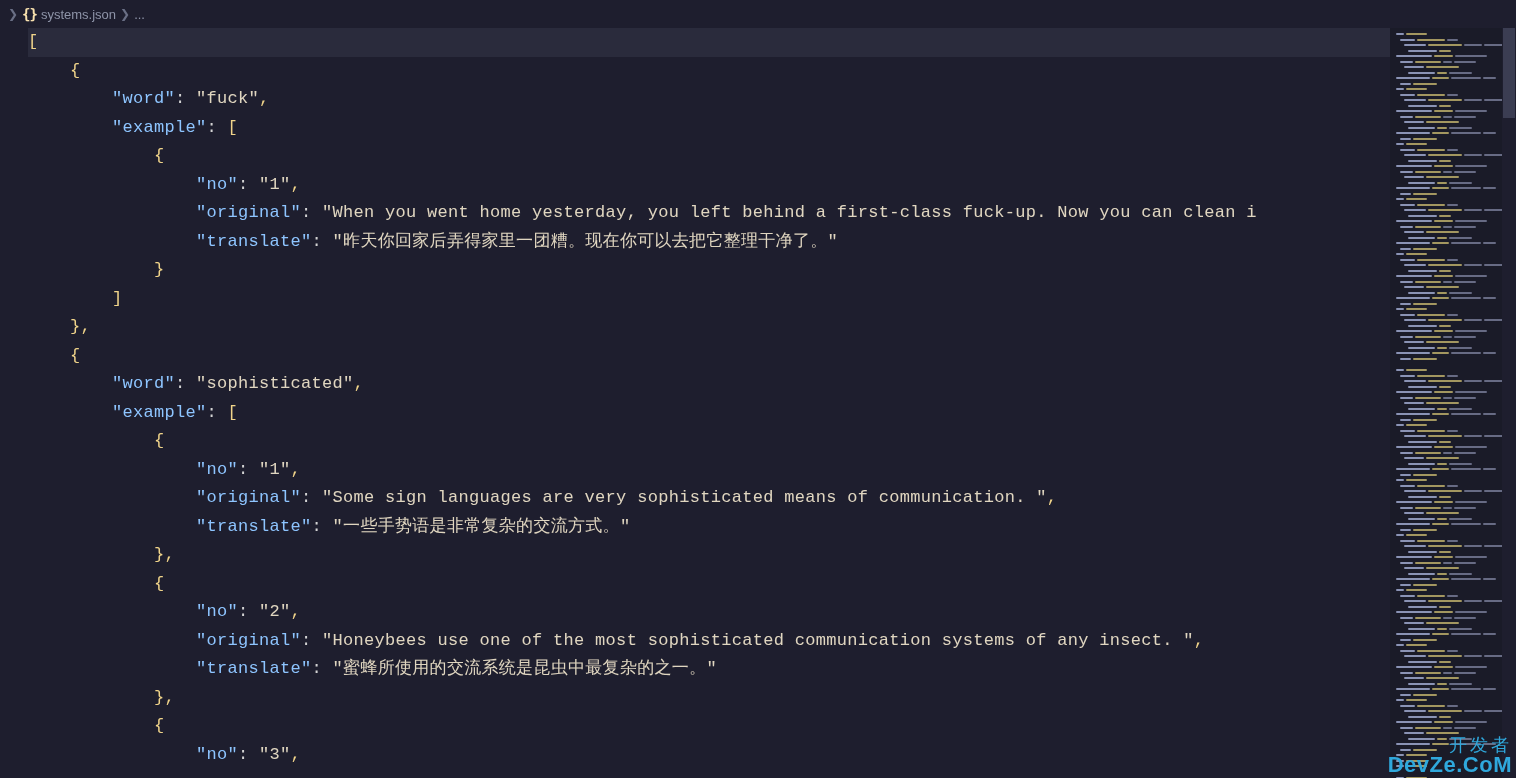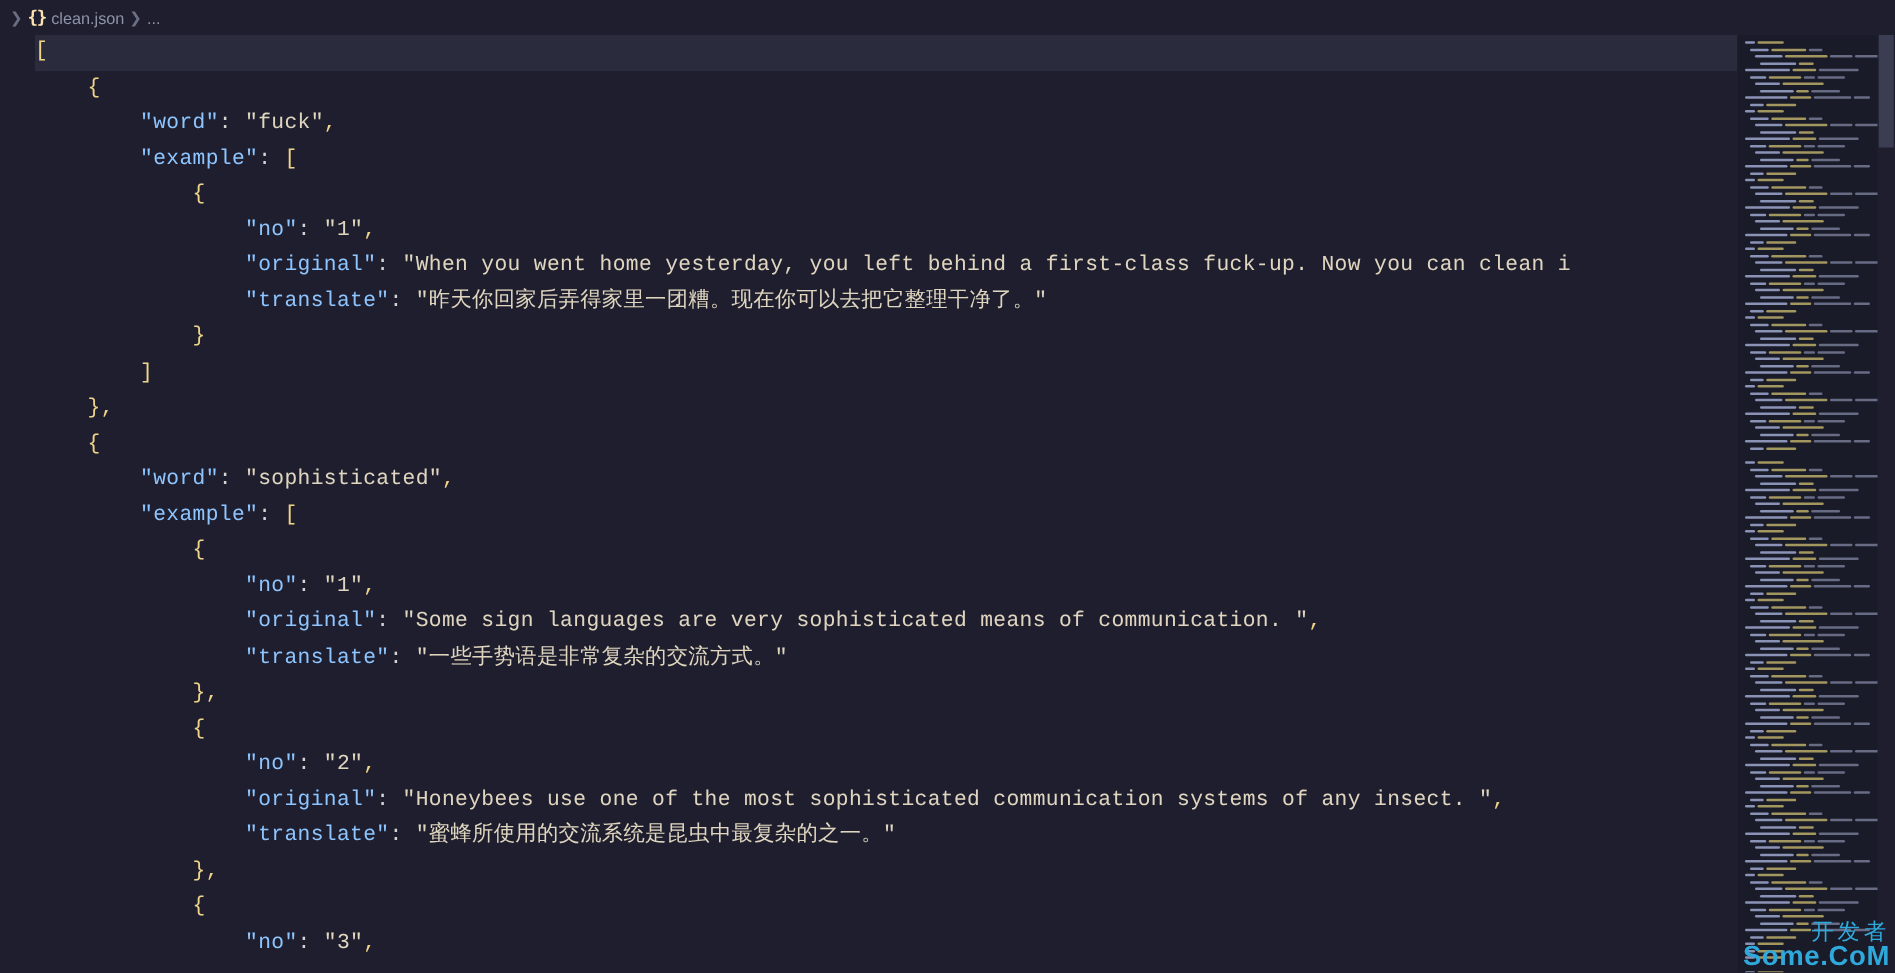--- a/index.html
+++ b/index.html
@@ -121,21 +121,21 @@
     background: #3b3d52;
     border-radius: 0;
   }
 </style>
 </head>
 <body>
 
 <div class="breadcrumb">
   <span class="chev">❯</span>
   <span class="icon">{}</span>
-  <span>clean.json</span>
+  <span>systems.json</span>
   <span class="chev">❯</span>
   <span>...</span>
 </div>
 
 <div class="main">
   <div class="editor-area">
     <div class="code" id="code"><div class="line hl"><span class="tok-brace">[</span></div><div class="line">&nbsp;&nbsp;&nbsp;&nbsp;<span class="tok-brace">{</span></div><div class="line">&nbsp;&nbsp;&nbsp;&nbsp;&nbsp;&nbsp;&nbsp;&nbsp;<span class="tok-key">"word"</span><span class="tok-colon">: </span><span class="tok-str">"fuck"</span><span class="tok-punc">,</span></div><div class="line">&nbsp;&nbsp;&nbsp;&nbsp;&nbsp;&nbsp;&nbsp;&nbsp;<span class="tok-key">"example"</span><span class="tok-colon">: </span><span class="tok-brace">[</span></div><div class="line">&nbsp;&nbsp;&nbsp;&nbsp;&nbsp;&nbsp;&nbsp;&nbsp;&nbsp;&nbsp;&nbsp;&nbsp;<span class="tok-brace">{</span></div><div class="line">&nbsp;&nbsp;&nbsp;&nbsp;&nbsp;&nbsp;&nbsp;&nbsp;&nbsp;&nbsp;&nbsp;&nbsp;&nbsp;&nbsp;&nbsp;&nbsp;<span class="tok-key">"no"</span><span class="tok-colon">: </span><span class="tok-str">"1"</span><span class="tok-punc">,</span></div><div class="line">&nbsp;&nbsp;&nbsp;&nbsp;&nbsp;&nbsp;&nbsp;&nbsp;&nbsp;&nbsp;&nbsp;&nbsp;&nbsp;&nbsp;&nbsp;&nbsp;<span class="tok-key">"original"</span><span class="tok-colon">: </span><span class="tok-str">"When you went home yesterday, you left behind a first-class fuck-up. Now you can clean i</span></div><div class="line">&nbsp;&nbsp;&nbsp;&nbsp;&nbsp;&nbsp;&nbsp;&nbsp;&nbsp;&nbsp;&nbsp;&nbsp;&nbsp;&nbsp;&nbsp;&nbsp;<span class="tok-key">"translate"</span><span class="tok-colon">: </span><span class="tok-str">"昨天你回家后弄得家里一团糟。现在你可以去把它整理干净了。"</span></div><div class="line">&nbsp;&nbsp;&nbsp;&nbsp;&nbsp;&nbsp;&nbsp;&nbsp;&nbsp;&nbsp;&nbsp;&nbsp;<span class="tok-brace">}</span></div><div class="line">&nbsp;&nbsp;&nbsp;&nbsp;&nbsp;&nbsp;&nbsp;&nbsp;<span class="tok-brace">]</span></div><div class="line">&nbsp;&nbsp;&nbsp;&nbsp;<span class="tok-brace">}</span><span class="tok-punc">,</span></div><div class="line">&nbsp;&nbsp;&nbsp;&nbsp;<span class="tok-brace">{</span></div><div class="line">&nbsp;&nbsp;&nbsp;&nbsp;&nbsp;&nbsp;&nbsp;&nbsp;<span class="tok-key">"word"</span><span class="tok-colon">: </span><span class="tok-str">"sophisticated"</span><span class="tok-punc">,</span></div><div class="line">&nbsp;&nbsp;&nbsp;&nbsp;&nbsp;&nbsp;&nbsp;&nbsp;<span class="tok-key">"example"</span><span class="tok-colon">: </span><span class="tok-brace">[</span></div><div class="line">&nbsp;&nbsp;&nbsp;&nbsp;&nbsp;&nbsp;&nbsp;&nbsp;&nbsp;&nbsp;&nbsp;&nbsp;<span class="tok-brace">{</span></div><div class="line">&nbsp;&nbsp;&nbsp;&nbsp;&nbsp;&nbsp;&nbsp;&nbsp;&nbsp;&nbsp;&nbsp;&nbsp;&nbsp;&nbsp;&nbsp;&nbsp;<span class="tok-key">"no"</span><span class="tok-colon">: </span><span class="tok-str">"1"</span><span class="tok-punc">,</span></div><div class="line">&nbsp;&nbsp;&nbsp;&nbsp;&nbsp;&nbsp;&nbsp;&nbsp;&nbsp;&nbsp;&nbsp;&nbsp;&nbsp;&nbsp;&nbsp;&nbsp;<span class="tok-key">"original"</span><span class="tok-colon">: </span><span class="tok-str">"Some sign languages are very sophisticated means of communication. "</span><span class="tok-punc">,</span></div><div class="line">&nbsp;&nbsp;&nbsp;&nbsp;&nbsp;&nbsp;&nbsp;&nbsp;&nbsp;&nbsp;&nbsp;&nbsp;&nbsp;&nbsp;&nbsp;&nbsp;<span class="tok-key">"translate"</span><span class="tok-colon">: </span><span class="tok-str">"一些手势语是非常复杂的交流方式。"</span></div><div class="line">&nbsp;&nbsp;&nbsp;&nbsp;&nbsp;&nbsp;&nbsp;&nbsp;&nbsp;&nbsp;&nbsp;&nbsp;<span class="tok-brace">}</span><span class="tok-punc">,</span></div><div class="line">&nbsp;&nbsp;&nbsp;&nbsp;&nbsp;&nbsp;&nbsp;&nbsp;&nbsp;&nbsp;&nbsp;&nbsp;<span class="tok-brace">{</span></div><div class="line">&nbsp;&nbsp;&nbsp;&nbsp;&nbsp;&nbsp;&nbsp;&nbsp;&nbsp;&nbsp;&nbsp;&nbsp;&nbsp;&nbsp;&nbsp;&nbsp;<span class="tok-key">"no"</span><span class="tok-colon">: </span><span class="tok-str">"2"</span><span class="tok-punc">,</span></div><div class="line">&nbsp;&nbsp;&nbsp;&nbsp;&nbsp;&nbsp;&nbsp;&nbsp;&nbsp;&nbsp;&nbsp;&nbsp;&nbsp;&nbsp;&nbsp;&nbsp;<span class="tok-key">"original"</span><span class="tok-colon">: </span><span class="tok-str">"Honeybees use one of the most sophisticated communication systems of any insect. "</span><span class="tok-punc">,</span></div><div class="line">&nbsp;&nbsp;&nbsp;&nbsp;&nbsp;&nbsp;&nbsp;&nbsp;&nbsp;&nbsp;&nbsp;&nbsp;&nbsp;&nbsp;&nbsp;&nbsp;<span class="tok-key">"translate"</span><span class="tok-colon">: </span><span class="tok-str">"蜜蜂所使用的交流系统是昆虫中最复杂的之一。"</span></div><div class="line">&nbsp;&nbsp;&nbsp;&nbsp;&nbsp;&nbsp;&nbsp;&nbsp;&nbsp;&nbsp;&nbsp;&nbsp;<span class="tok-brace">}</span><span class="tok-punc">,</span></div><div class="line">&nbsp;&nbsp;&nbsp;&nbsp;&nbsp;&nbsp;&nbsp;&nbsp;&nbsp;&nbsp;&nbsp;&nbsp;<span class="tok-brace">{</span></div><div class="line">&nbsp;&nbsp;&nbsp;&nbsp;&nbsp;&nbsp;&nbsp;&nbsp;&nbsp;&nbsp;&nbsp;&nbsp;&nbsp;&nbsp;&nbsp;&nbsp;<span class="tok-key">"no"</span><span class="tok-colon">: </span><span class="tok-str">"3"</span><span class="tok-punc">,</span></div></div>
   </div>
   <div class="minimap" id="minimap">
     <div class="mini-line" style="padding-left: 6px;">
@@ -794,14 +794,14 @@
         <div class="mini-chunk y" style="width: 21px;"></div>
       </div>
       <div class="scrollbar-track">
       <div class="scrollbar-thumb"></div>
     </div>
   </div>
 </div>
 
 <div class="watermark">
   <div class="wm-top">开发者</div>
-  <div class="wm-bot">Some.CoM</div>
+  <div class="wm-bot">DevZe.CoM</div>
 </div>
 
 </body></html>

